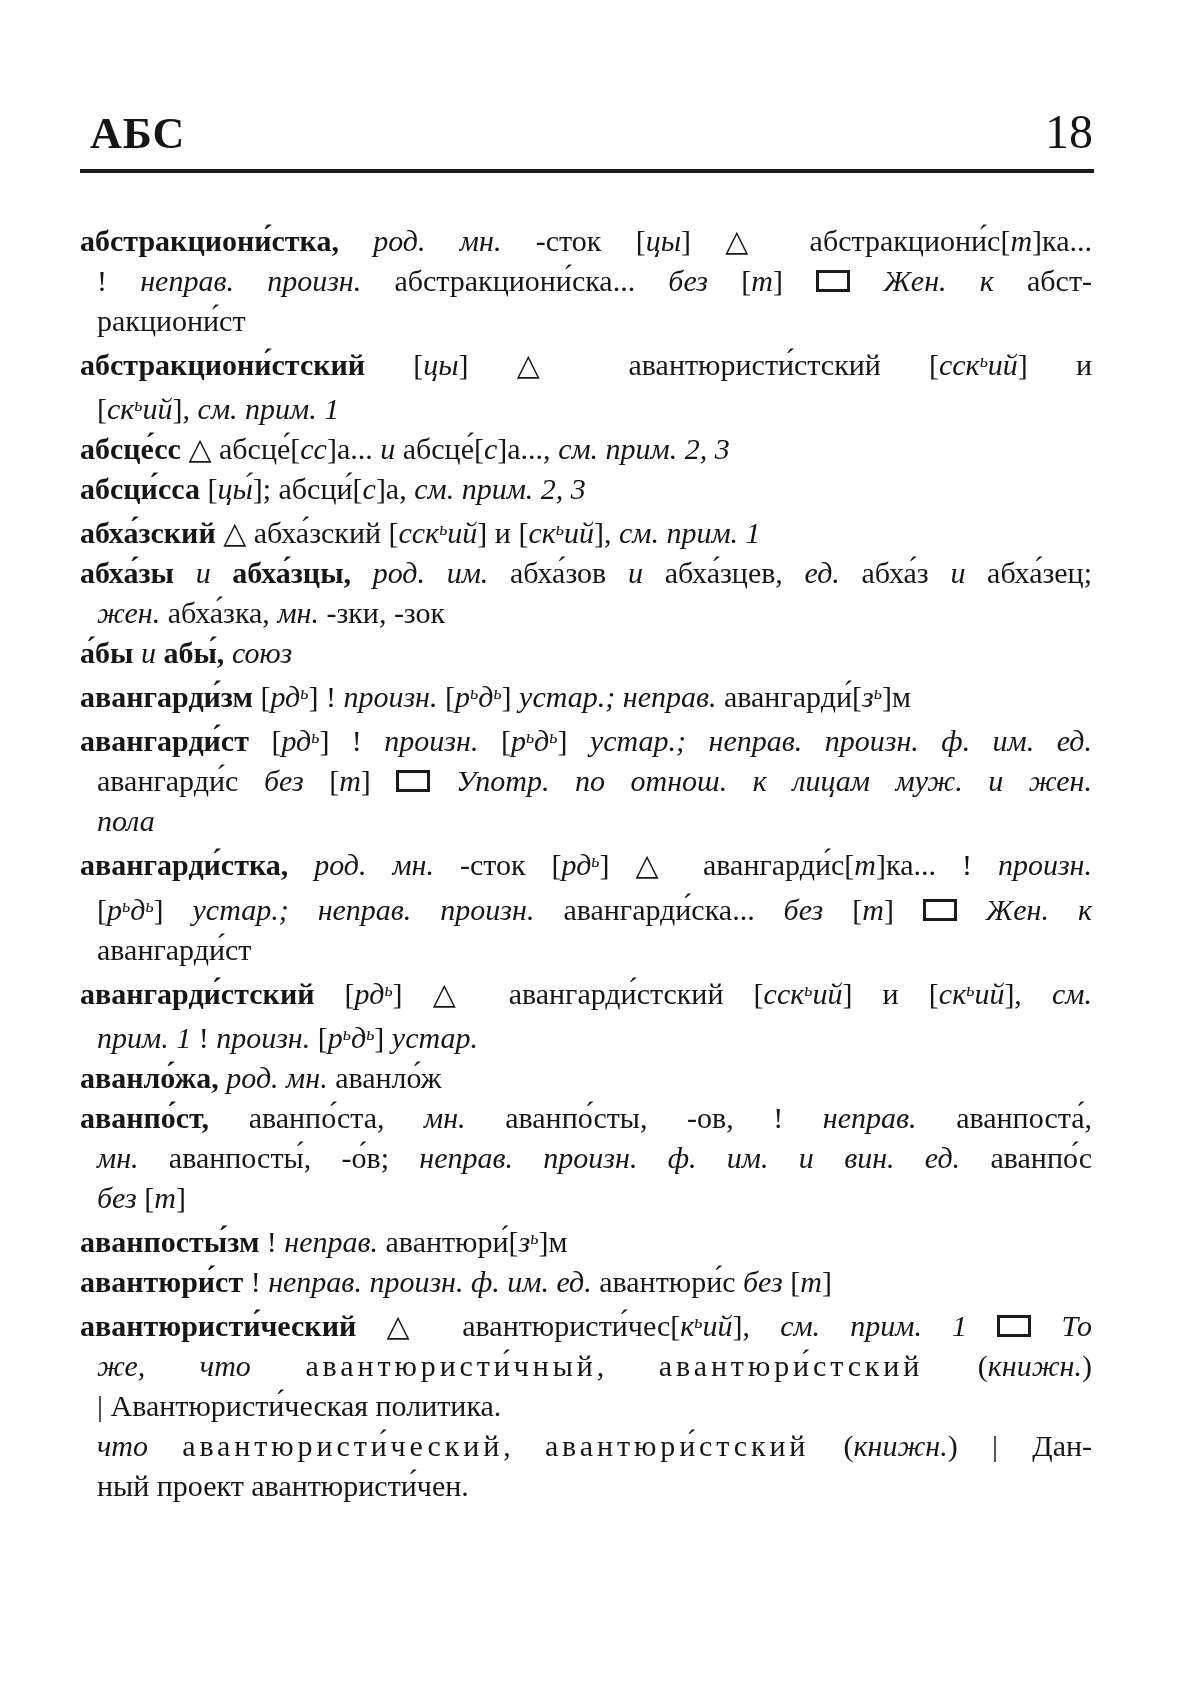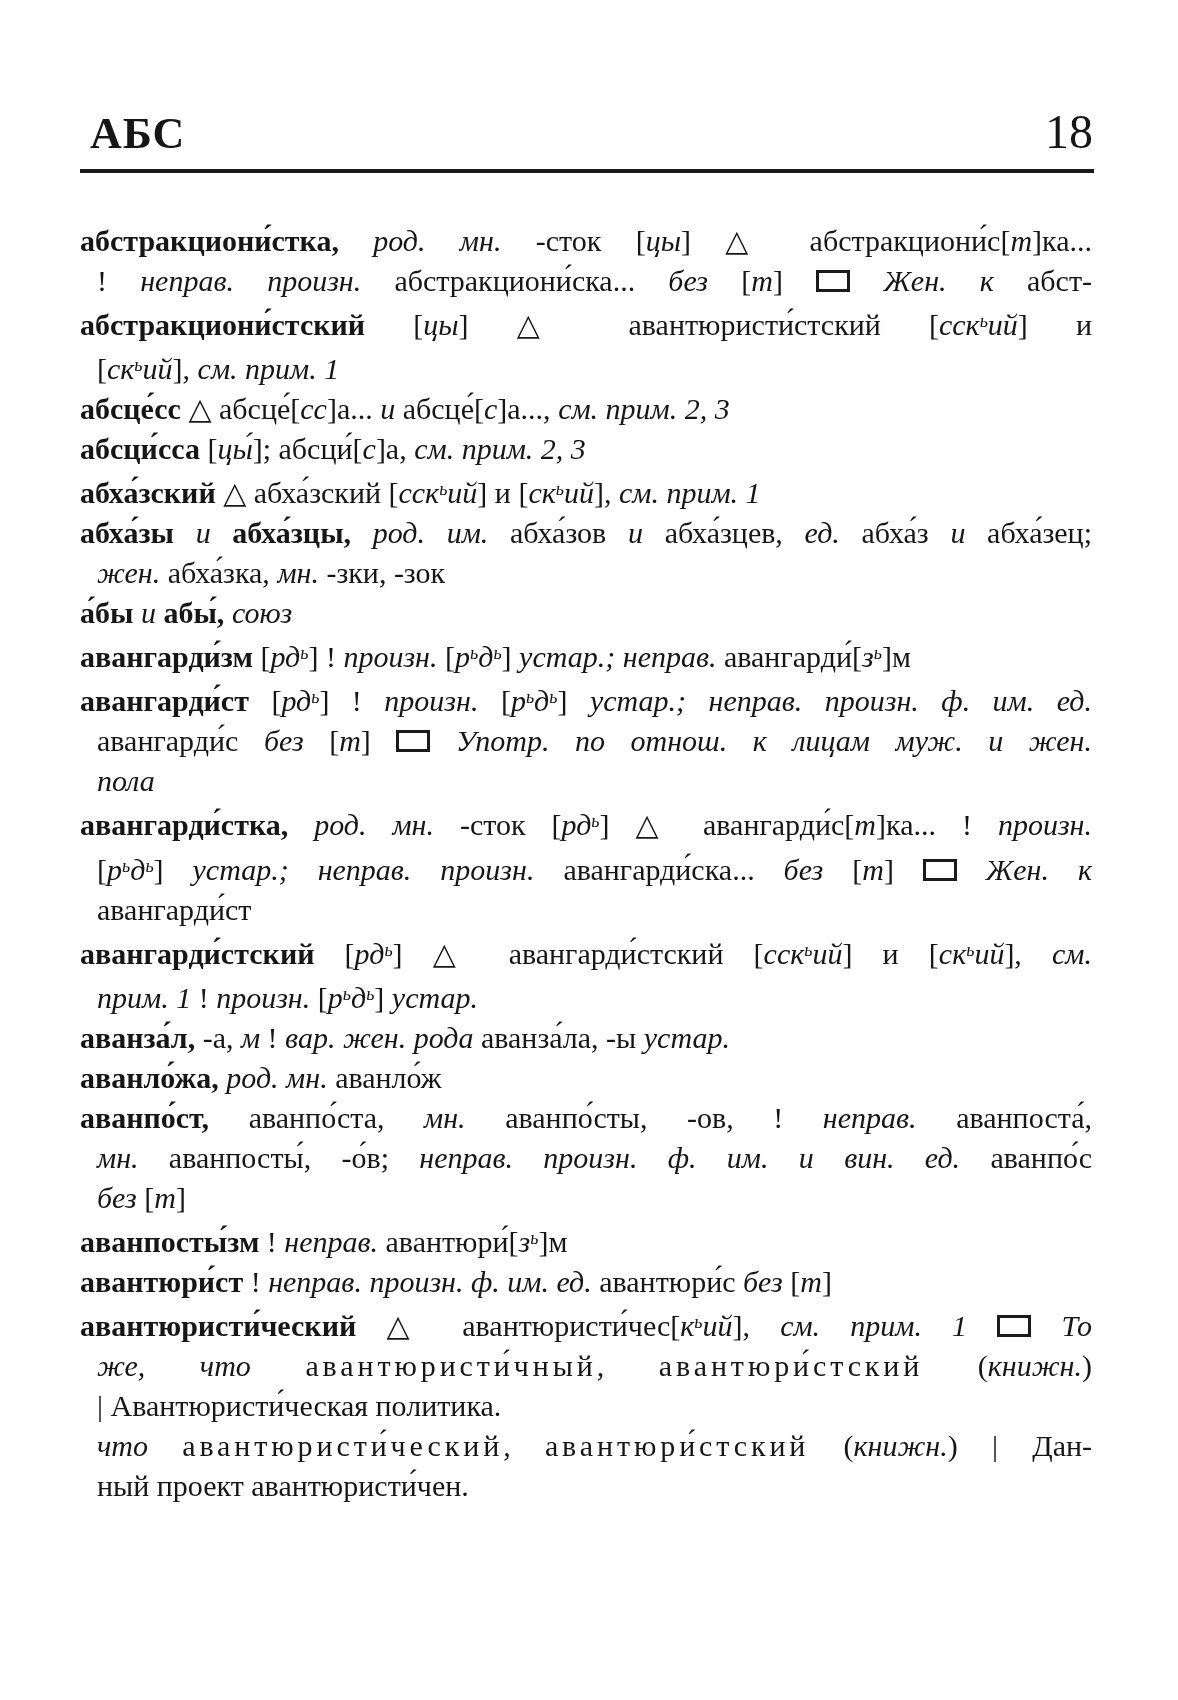--- a/index.html
+++ b/index.html
@@ -51,20 +51,21 @@
 <div class="page">
   <div class="header">
     <span class="running-head">АБС</span>
     <span class="page-number">18</span>
   </div>
   <div class="rule"></div>
   <div class="entries">
       <div>
         <div class="line fill"><span class="b">абстракциони́стка, </span><span class="i">род. мн. </span><span>-сток [</span><span class="i">цы</span><span>] </span><span>△</span><span> абстракциони́с[</span><span class="i">т</span><span>]ка...</span></div>
         <div class="line cont fill"><span>! </span><span class="i">неправ. произн. </span><span>абстракциони́ска... </span><span class="i">без </span><span>[</span><span class="i">т</span><span>] </span><span class="box"></span><span> </span><span class="i">Жен. к </span><span>абст-</span></div>
+        <div class="line cont"><span>ракциони́ст</span></div>
       </div>
       <div>
         <div class="line fill"><span class="b">абстракциони́стский </span><span>[</span><span class="i">цы</span><span>] </span><span>△</span><span> авантюристи́стский [</span><span class="i">сск</span><span class="sup">ь</span><span class="i">ий</span><span>] и</span></div>
         <div class="line cont"><span>[</span><span class="i">ск</span><span class="sup">ь</span><span class="i">ий</span><span>], </span><span class="i">см. прим. 1</span></div>
       </div>
       <div>
         <div class="line"><span class="b">абсце́сс </span><span>△</span><span> абсце́[</span><span class="i">сс</span><span>]а... </span><span class="i">и </span><span>абсце́[</span><span class="i">с</span><span>]а..., </span><span class="i">см. прим. 2, 3</span></div>
       </div>
       <div>
         <div class="line"><span class="b">абсци́сса </span><span>[</span><span class="i">цы́</span><span>]; абсци́[</span><span class="i">с</span><span>]а, </span><span class="i">см. прим. 2, 3</span></div>
@@ -90,23 +91,20 @@
       <div>
         <div class="line fill"><span class="b">авангарди́стка, </span><span class="i">род. мн. </span><span>-сток [</span><span class="i">рд</span><span class="sup">ь</span><span>] </span><span>△</span><span> авангарди́с[</span><span class="i">т</span><span>]ка... ! </span><span class="i">произн.</span></div>
         <div class="line cont fill"><span>[</span><span class="i">р</span><span class="sup">ь</span><span class="i">д</span><span class="sup">ь</span><span>] </span><span class="i">устар.; неправ. произн. </span><span>авангарди́ска... </span><span class="i">без </span><span>[</span><span class="i">т</span><span>] </span><span class="box"></span><span> </span><span class="i">Жен. к</span></div>
         <div class="line cont"><span>авангарди́ст</span></div>
       </div>
       <div>
         <div class="line fill"><span class="b">авангарди́стский </span><span>[</span><span class="i">рд</span><span class="sup">ь</span><span>] </span><span>△</span><span> авангарди́стский [</span><span class="i">сск</span><span class="sup">ь</span><span class="i">ий</span><span>] и [</span><span class="i">ск</span><span class="sup">ь</span><span class="i">ий</span><span>], </span><span class="i">см.</span></div>
         <div class="line cont"><span class="i">прим. 1 </span><span>! </span><span class="i">произн. </span><span>[</span><span class="i">р</span><span class="sup">ь</span><span class="i">д</span><span class="sup">ь</span><span>] </span><span class="i">устар.</span></div>
       </div>
       <div>
-        <div class="line"><span class="b">аванза́л, </span><span>-а, </span><span class="i">м </span><span>! </span><span class="i">вар. жен. рода </span><span>аванза́ла, -ы </span><span class="i">устар.</span></div>
-      </div>
-      <div>
         <div class="line"><span class="b">аванло́жа, </span><span class="i">род. мн. </span><span>аванло́ж</span></div>
       </div>
       <div>
         <div class="line fill"><span class="b">аванпо́ст, </span><span>аванпо́ста, </span><span class="i">мн. </span><span>аванпо́сты, -ов, ! </span><span class="i">неправ. </span><span>аванпоста́,</span></div>
         <div class="line cont fill"><span class="i">мн. </span><span>аванпосты́, -о́в; </span><span class="i">неправ. произн. ф. им. и вин. ед. </span><span>аванпо́с</span></div>
         <div class="line cont"><span class="i">без </span><span>[</span><span class="i">т</span><span>]</span></div>
       </div>
       <div>
         <div class="line"><span class="b">аванпосты́зм </span><span>! </span><span class="i">неправ. </span><span>авантюри́[</span><span class="i">з</span><span class="sup">ь</span><span>]м</span></div>
       </div>

